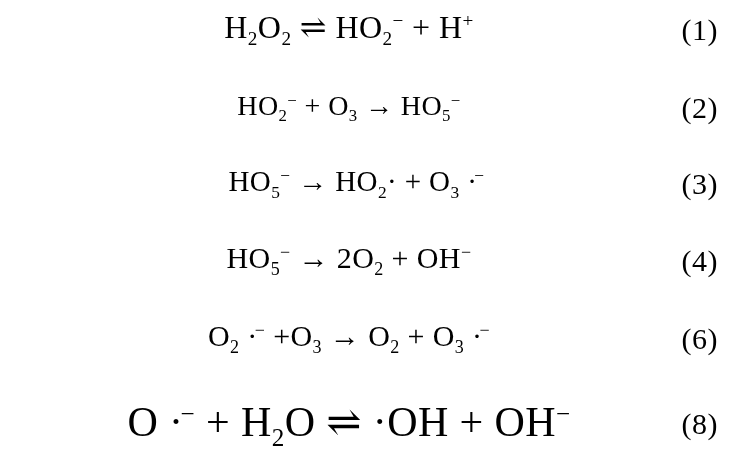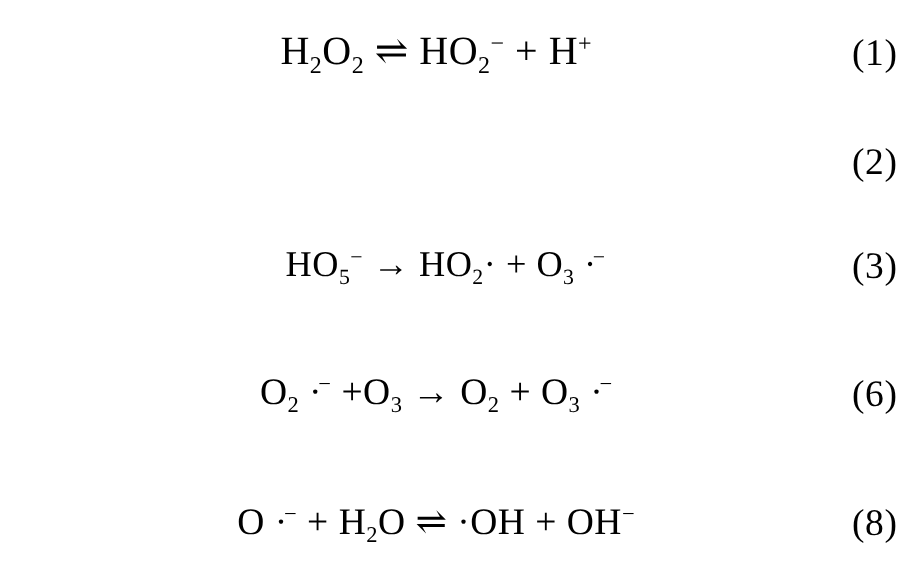--- a/index.html
+++ b/index.html
@@ -66,28 +66,33 @@
 <body>
 
 <div class="page" style="background: rgb(255, 255, 255); color: rgb(0, 0, 0); gap: 30px;">
 
   <div class="eq-row">
     <span class="equation"><span>H</span><span class="sub">2</span><span>O</span><span class="sub">2</span><span> ⇌ </span><span>HO</span><span class="sub">2</span><span class="sup">−</span><span> + H</span><span class="sup">+</span></span>
     <span class="eq-number">(1)</span>
   </div>
 
   <div class="eq-row">
+    <span class="equation"><span>HO</span><span class="sub">2</span><span class="sup">−</span><span> + O</span><span class="sub">3</span><span> → HO</span><span class="sub">5</span><span class="sup">−</span></span>
     <span class="eq-number">(2)</span>
   </div>
 
   <div class="eq-row">
     <span class="equation"><span>HO</span><span class="sub">5</span><span class="sup">−</span><span> → HO</span><span class="sub">2</span><span>· + O</span><span class="sub">3</span><span> ·</span><span class="sup over-dot">−</span></span>
     <span class="eq-number">(3)</span>
   </div>
 
+  <div class="eq-row">
+    <span class="equation"><span>HO</span><span class="sub">5</span><span class="sup">−</span><span> → 2O</span><span class="sub">2</span><span> + OH</span><span class="sup">−</span></span>
+    <span class="eq-number">(4)</span>
+  </div>
 
 
   <div class="eq-row">
     <span class="equation"><span>O</span><span class="sub">2</span><span> ·</span><span class="sup over-dot">−</span><span> +O</span><span class="sub">3</span><span> → O</span><span class="sub">2</span><span> + O</span><span class="sub">3</span><span> ·</span><span class="sup over-dot">−</span></span>
     <span class="eq-number">(6)</span>
   </div>
 
 
   <div class="eq-row">
     <span class="equation"><span>O ·</span><span class="sup over-dot">−</span><span> + H</span><span class="sub">2</span><span>O ⇌ ·OH + OH</span><span class="sup">−</span></span>

